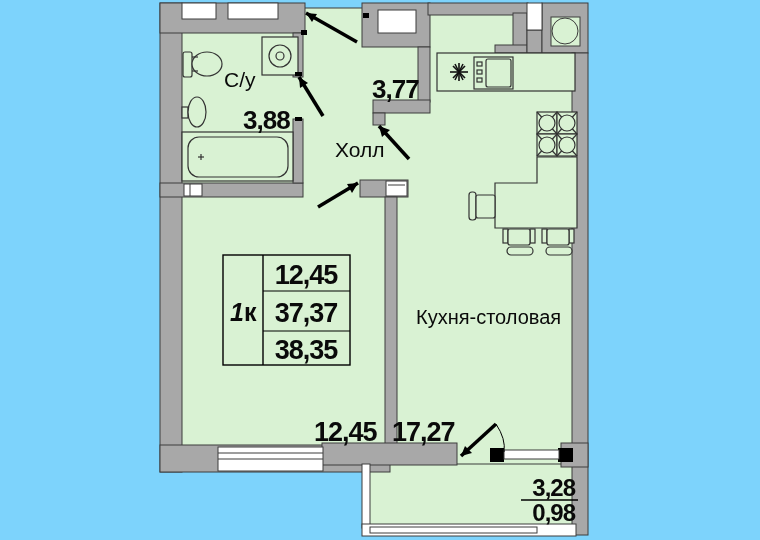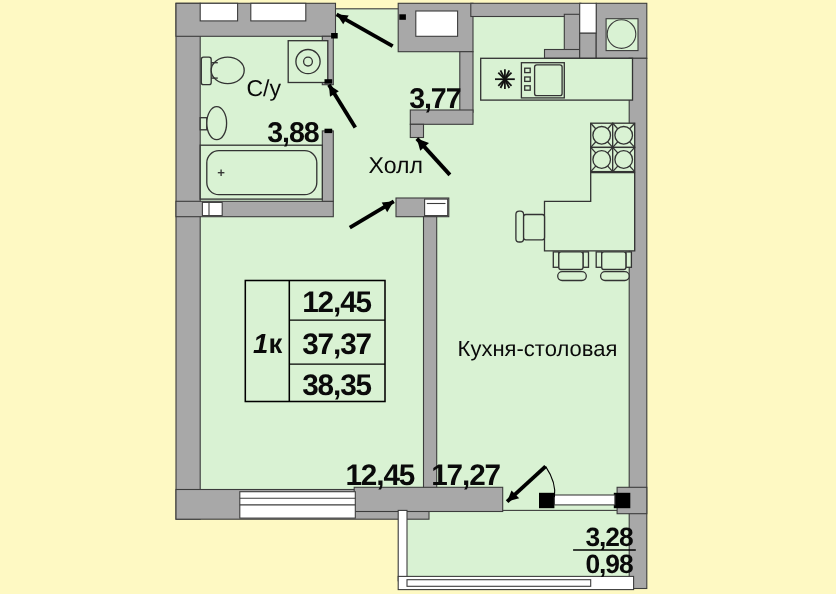--- a/index.html
+++ b/index.html
@@ -1,16 +1,16 @@
 <!DOCTYPE html>
 <html><head>
 <meta charset="utf-8">
 <style>
   html,body{margin:0;padding:0;background:#fff;}
-  .canvas{position:relative;width:760px;height:540px;background:#fef9c3;overflow:hidden;
+  .canvas{position:relative;width:760px;height:540px;background:#7dd3fc;overflow:hidden;
           font-family:"Liberation Sans", sans-serif;}
   svg{position:absolute;left:0;top:0;}
   text{fill:#0a0a0a;}
   .lbl{font-size:21px;}
   .lbl-sm{font-size:20px;}
   .num{font-size:26px;font-weight:bold;letter-spacing:-1px;}
   .num-lg{font-size:27px;font-weight:bold;letter-spacing:-1px;}
   .num-bal{font-size:24px;font-weight:bold;letter-spacing:-1px;}
   .unit{font-size:25px;font-weight:bold;}
   .unit-i{font-style:italic;}

